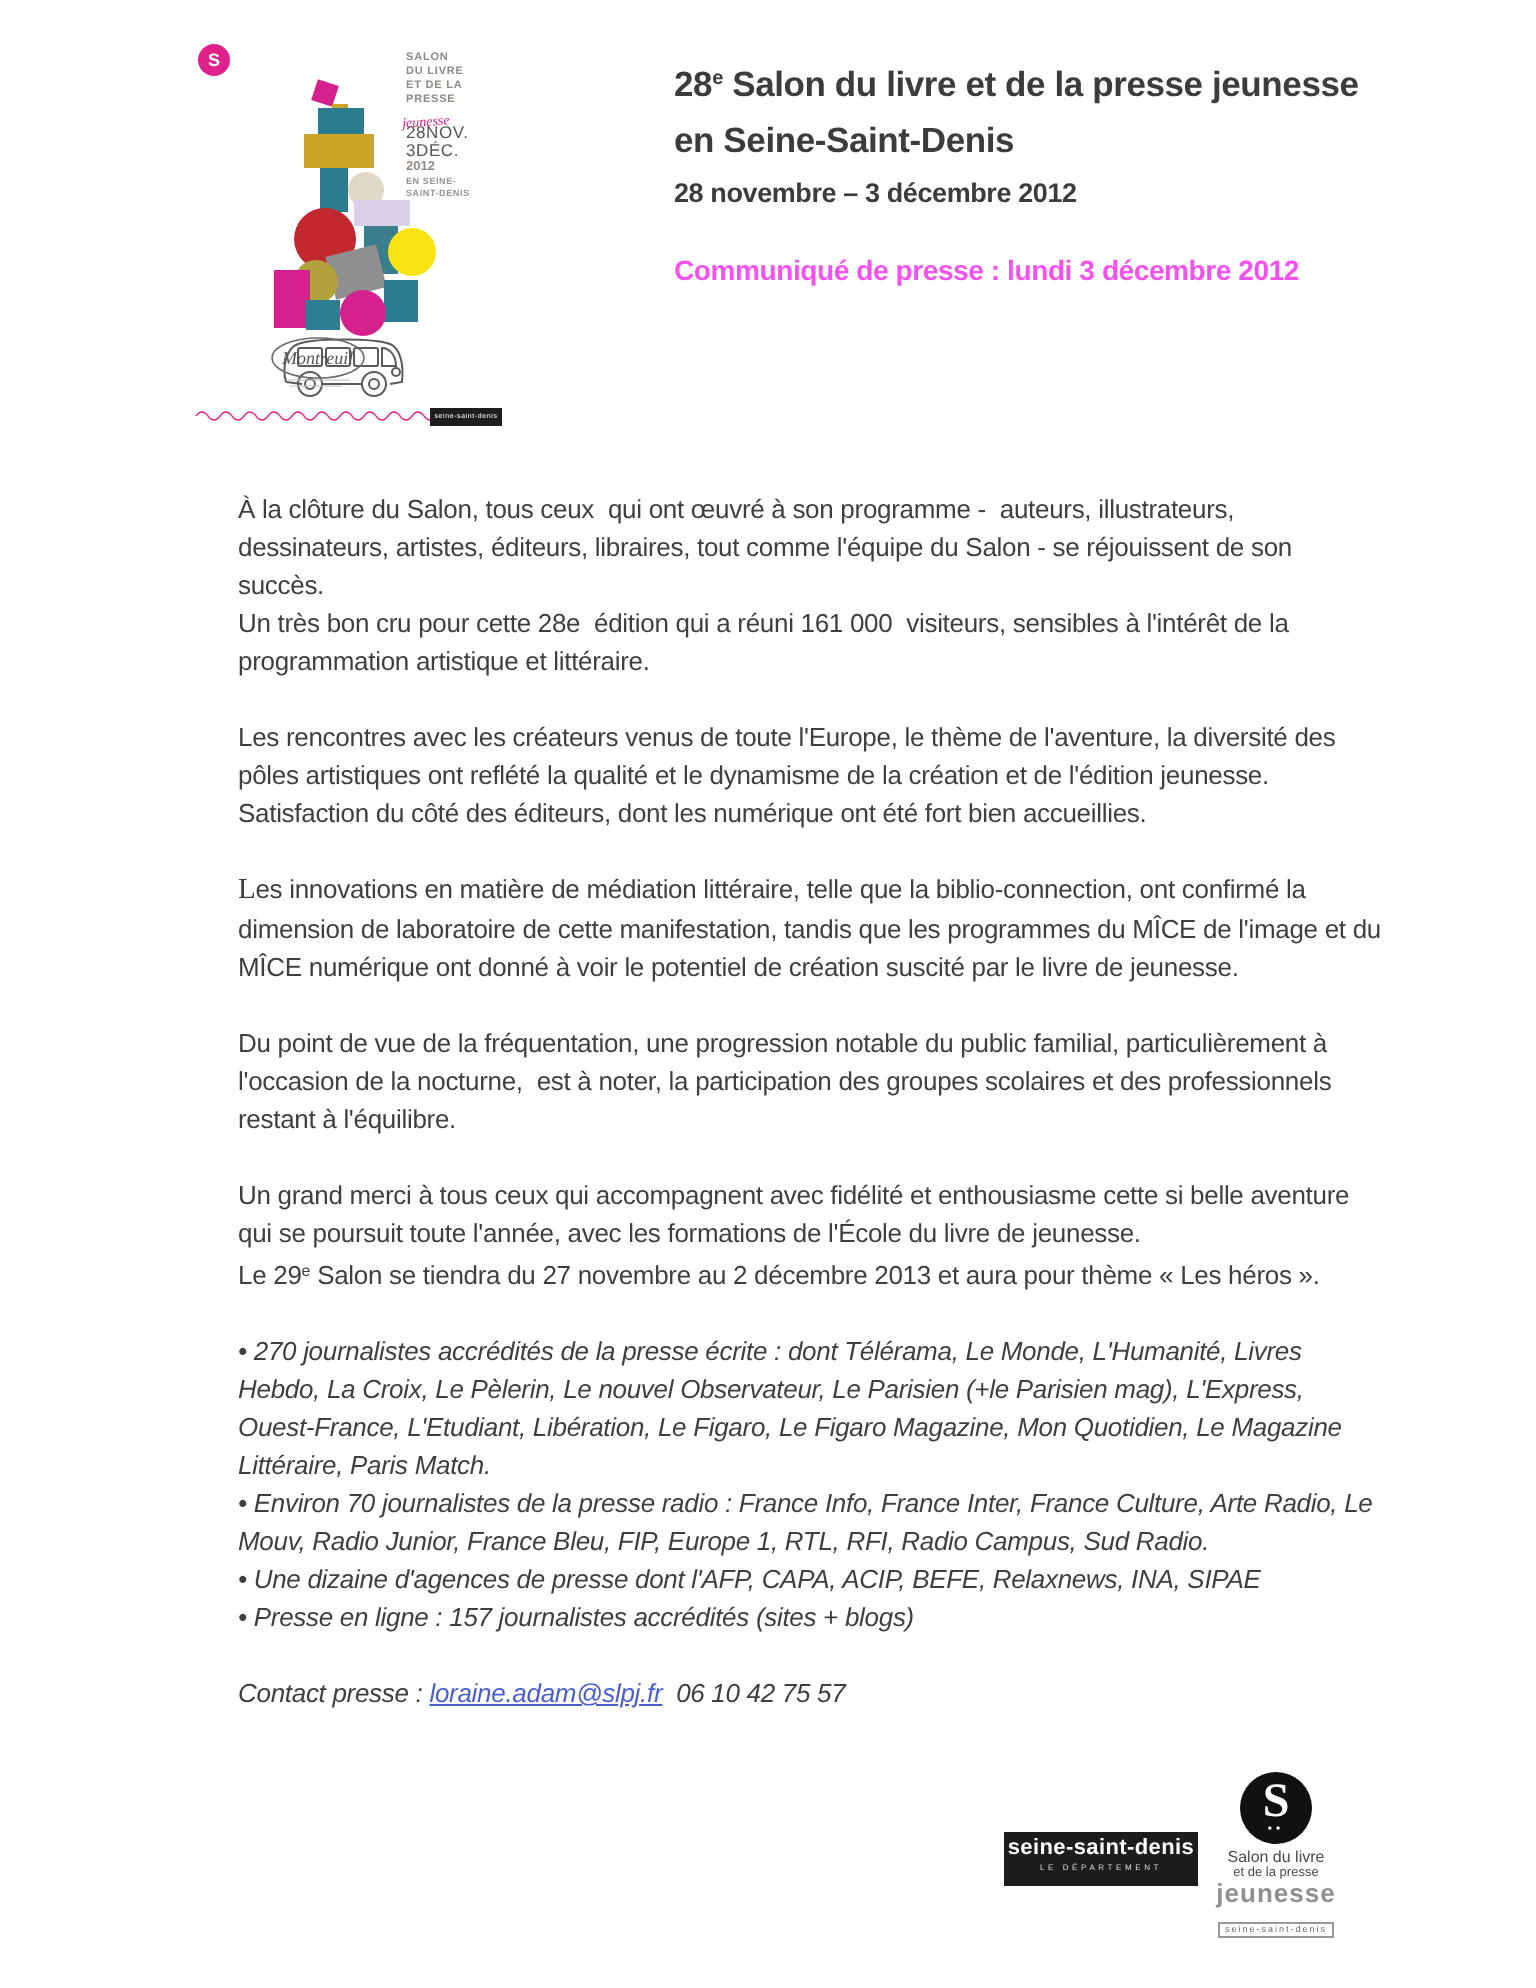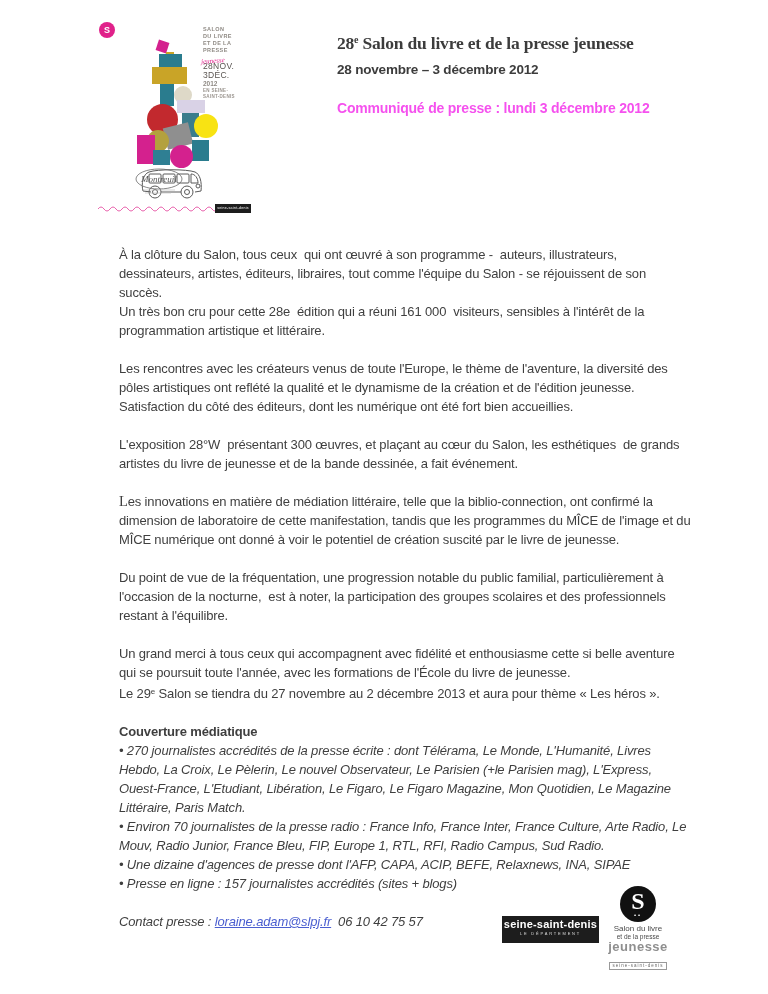--- a/index.html
+++ b/index.html
@@ -23,21 +23,21 @@
 
   .van-wrap{position:absolute;left:40px;top:146px;}
   .montreuil{position:absolute;left:-1px;top:150px;width:50px;margin-left:39px;}
   .montreuil svg{display:block;}
   .pink-scribble{position:absolute;left:0px;top:180px;width:154px;height:8px;}
   .mini-logo{position:absolute;left:118px;top:186px;width:36px;height:9px;background:#1d1d1d;
         color:#fff;font-size:3.5px;line-height:9px;text-align:center;letter-spacing:.3px;}
 
   
   #header{position:absolute;left:337px;top:26px;width:350px;}
-  .title{font-size:17.5px;font-weight:bold;color:#3c3c3c;line-height:28px;letter-spacing:-0.2px;font-family:Liberation Serif, serif;}
+  .title{font-size:17.5px;font-weight:bold;color:#3c3c3c;line-height:28px;letter-spacing:-0.2px;}
   .title sup{font-size:10px;vertical-align:6px;}
   .date-line{font-size:13.5px;font-weight:bold;color:#3c3c3c;margin-top:5px;letter-spacing:-0.2px;}
   .communique{font-size:14px;font-weight:bold;color:#f551ee;margin-top:23px;letter-spacing:-0.2px;}
 
   
   #body{position:absolute;left:100px;top:245px;width:572px;font-size:13px;line-height:19px;
         letter-spacing:-0.15px;color:#3f3f3f;margin-left:19px;}
   #body p{margin:0 0 19px 0;white-space:pre-wrap;}
   #body p.serif-lead::first-letter{font-family:"Liberation Serif",serif;font-size:14.5px;}
   #body p sup{font-size:8px;vertical-align:4px;}
@@ -133,38 +133,37 @@
       <svg width="154" height="8" viewBox="0 0 154 8">
         <path d="M1,5 q3,-4 6,0 q3,4 6,0 q3,-4 6,0 q3,4 6,0 q3,-4 6,0 q3,4 6,0 q3,-4 6,0 q3,4 6,0 q3,-4 6,0 q3,4 6,0 q3,-4 6,0 q3,4 6,0 q3,-4 6,0 q3,4 6,0 q3,-4 6,0 q3,4 6,0 q3,-4 6,0 q3,4 6,0 q3,-4 6,0 q3,4 6,0 q3,-4 6,0 q3,4 6,0 q3,-4 6,0 q3,4 6,0 q3,-4 6,0" fill="none" stroke="#e0218a" stroke-width="0.7"></path>
       </svg>
     </div>
 
     <div class="mini-logo">seine-saint-denis</div>
   </div>
 
   <div id="header">
     <div class="title"><span>28</span><sup>e</sup><span> Salon du livre et de la presse jeunesse</span><br>
+      <span>en Seine-Saint-Denis</span>
     </div>
     <div class="date-line">28 novembre – 3 décembre 2012</div>
     <div class="communique">Communiqué de presse : lundi 3 décembre 2012</div>
   </div>
 
   <div id="body">
     <p>À la clôture du Salon, tous ceux  qui ont œuvré à son programme -  auteurs, illustrateurs, dessinateurs, artistes, éditeurs, libraires, tout comme l'équipe du Salon - se réjouissent de son succès.
 Un très bon cru pour cette 28e  édition qui a réuni 161 000  visiteurs, sensibles à l'intérêt de la programmation artistique et littéraire.</p>
     <p>Les rencontres avec les créateurs venus de toute l'Europe, le thème de l'aventure, la diversité des pôles artistiques ont reflété la qualité et le dynamisme de la création et de l'édition jeunesse.
 Satisfaction du côté des éditeurs, dont les numérique ont été fort bien accueillies.</p>
-    <p>L'exposition 28°W  présentant 300 œuvres, et plaçant au cœur du Salon, les esthétiques  de grands artistes du livre de jeunesse et de la bande dessinée, a fait événement.</p>
     <p class="serif-lead">Les innovations en matière de médiation littéraire, telle que la biblio-connection, ont confirmé la dimension de laboratoire de cette manifestation, tandis que les programmes du MÎCE de l'image et du MÎCE numérique ont donné à voir le potentiel de création suscité par le livre de jeunesse.</p>
     <p>Du point de vue de la fréquentation, une progression notable du public familial, particulièrement à l'occasion de la nocturne,  est à noter, la participation des groupes scolaires et des professionnels restant à l'équilibre.</p>
     <p><span>Un grand merci à tous ceux qui accompagnent avec fidélité et enthousiasme cette si belle aventure qui se poursuit toute l'année, avec les formations de l'École du livre de jeunesse.
 Le 29</span><sup>e</sup><span> Salon se tiendra du 27 novembre au 2 décembre 2013 et aura pour thème « Les héros ».</span></p>
 
     <div class="bullets-block">
-      <p class="media-heading">Couverture médiatique</p>
       <p class="bullet">• 270 journalistes accrédités de la presse écrite : dont Télérama, Le Monde, L'Humanité, Livres Hebdo, La Croix, Le Pèlerin, Le nouvel Observateur, Le Parisien (+le Parisien mag), L'Express, Ouest-France, L'Etudiant, Libération, Le Figaro, Le Figaro Magazine, Mon Quotidien, Le Magazine Littéraire, Paris Match.</p>
       <p class="bullet">• Environ 70 journalistes de la presse radio : France Info, France Inter, France Culture, Arte Radio, Le Mouv, Radio Junior, France Bleu, FIP, Europe 1, RTL, RFI, Radio Campus, Sud Radio.</p>
       <p class="bullet">• Une dizaine d'agences de presse dont l'AFP, CAPA, ACIP, BEFE, Relaxnews, INA, SIPAE</p>
       <p class="bullet">• Presse en ligne : 157 journalistes accrédités (sites + blogs)</p>
     </div>
 
     <div class="contact"><span>Contact presse : </span><a>loraine.adam@slpj.fr</a><span>  06 10 42 75 57</span></div>
   </div>
 
   <div id="dept-logo">

